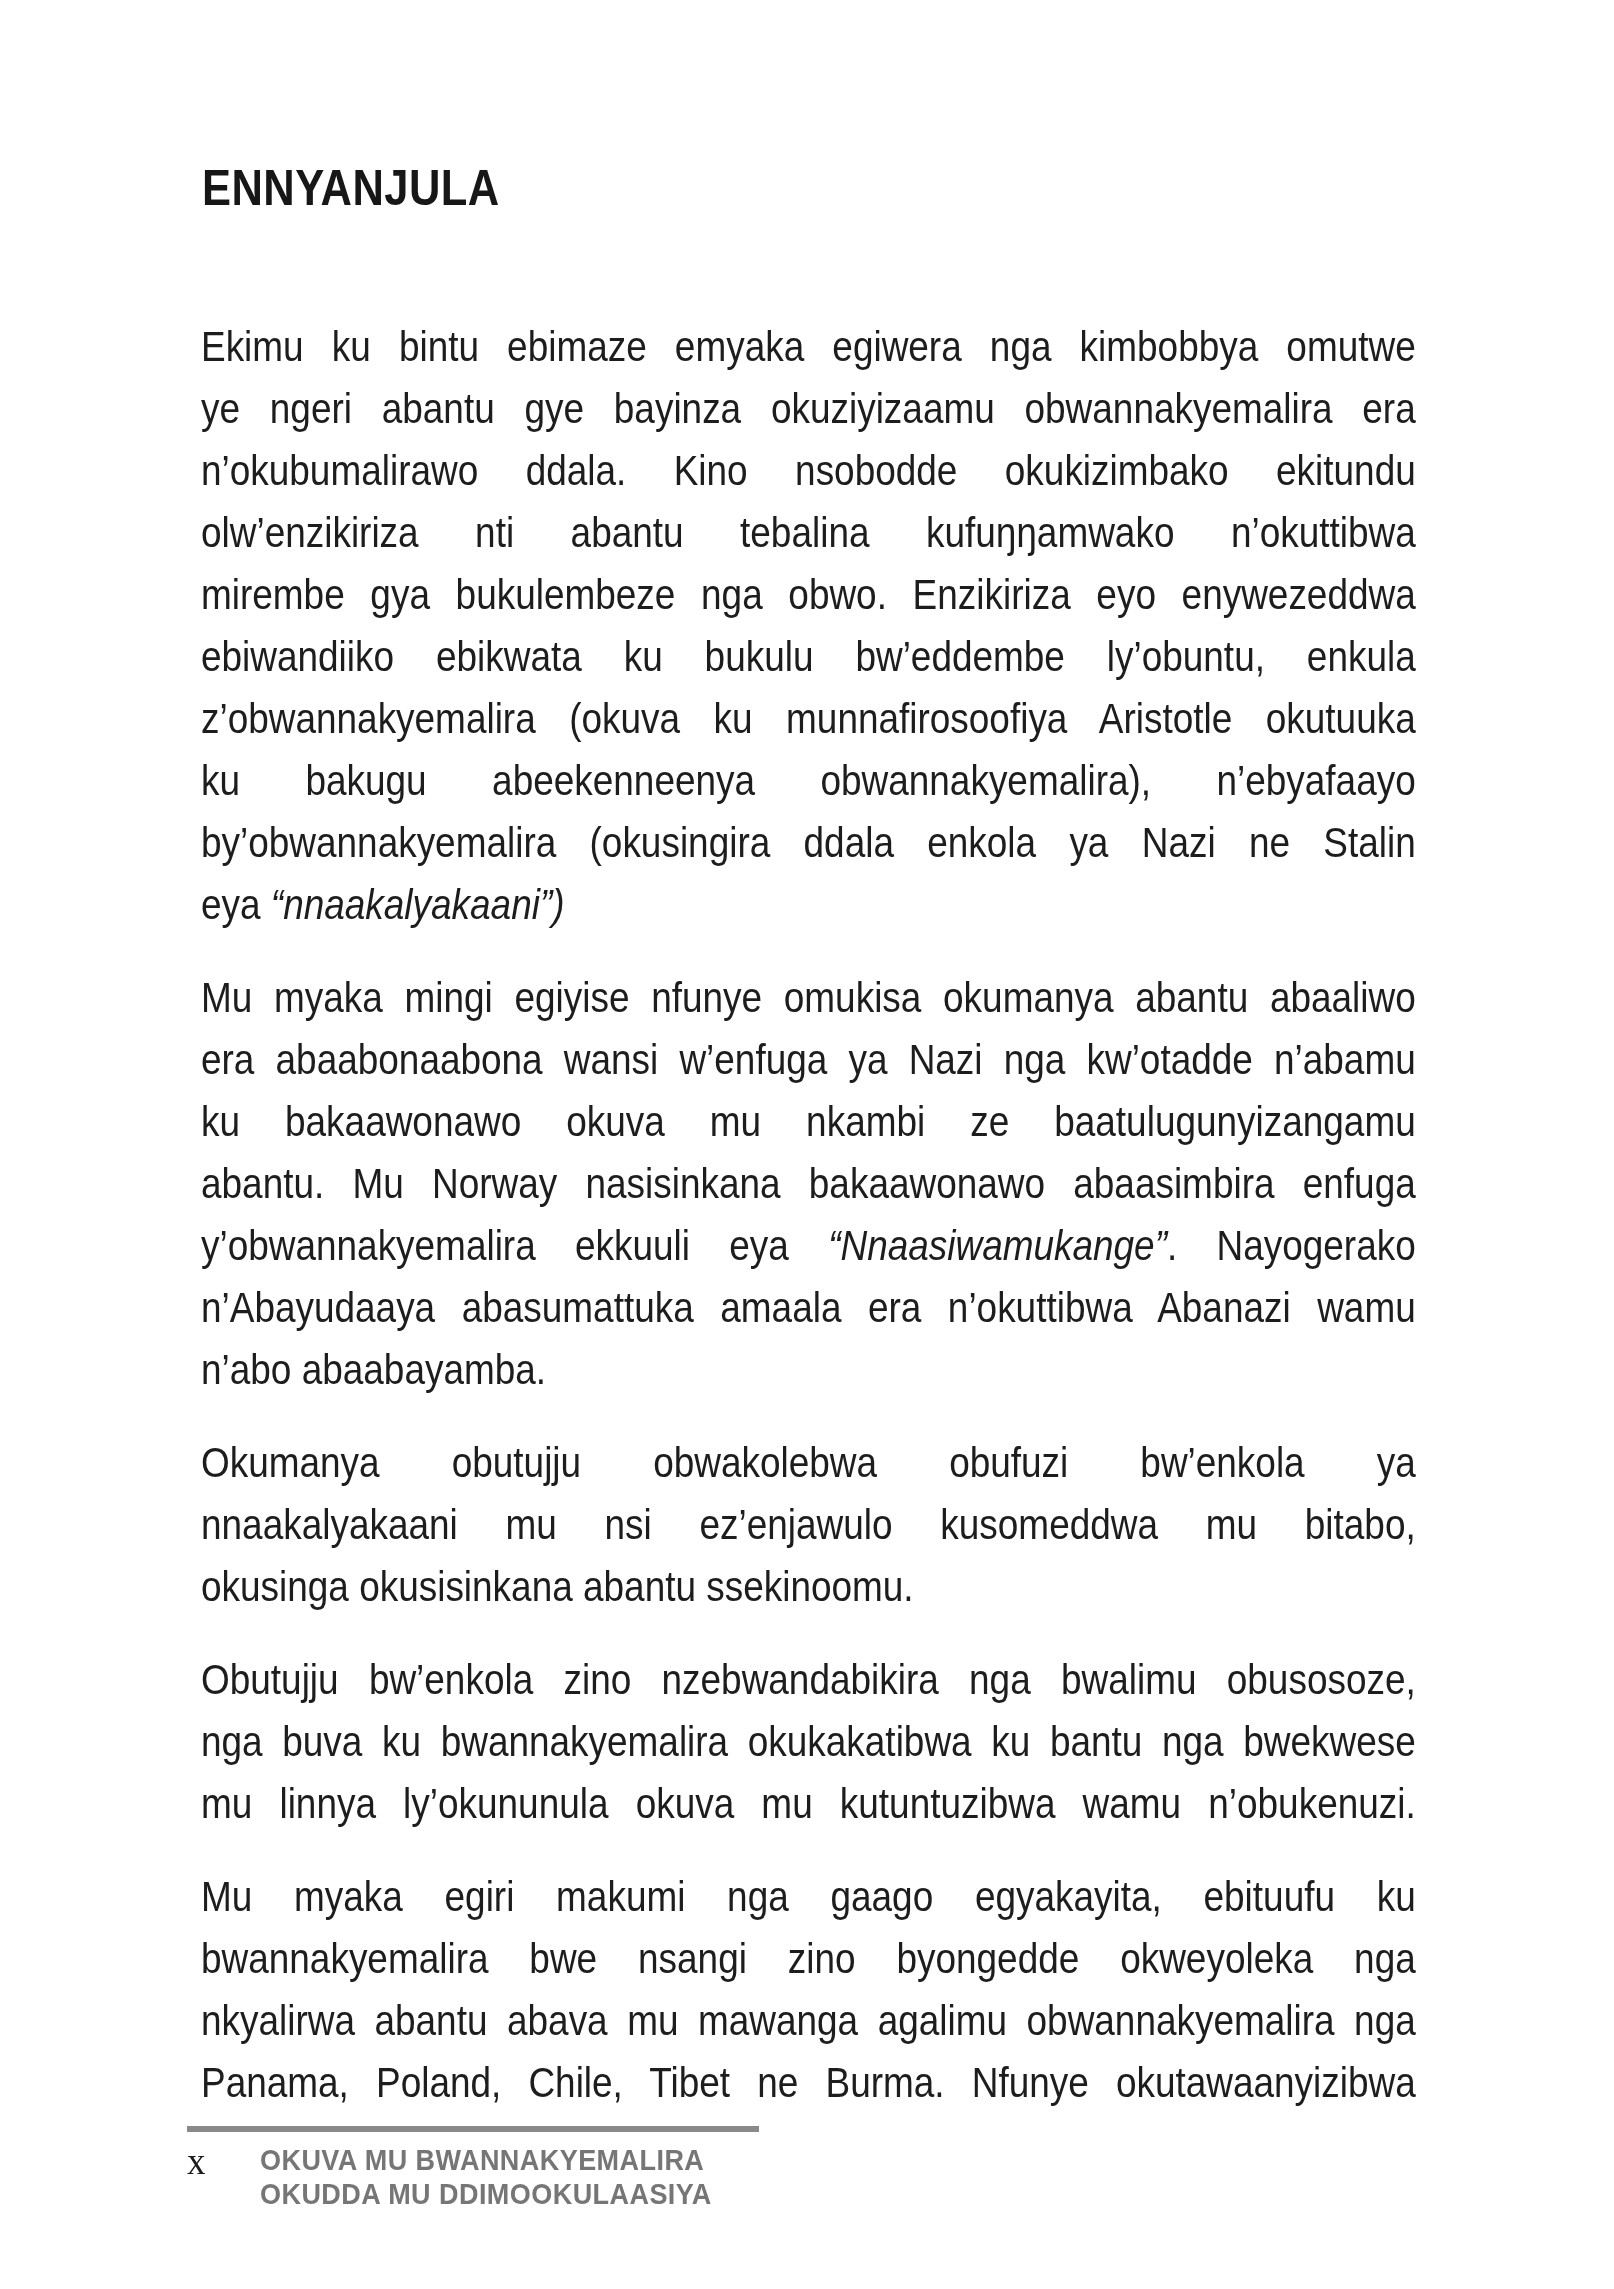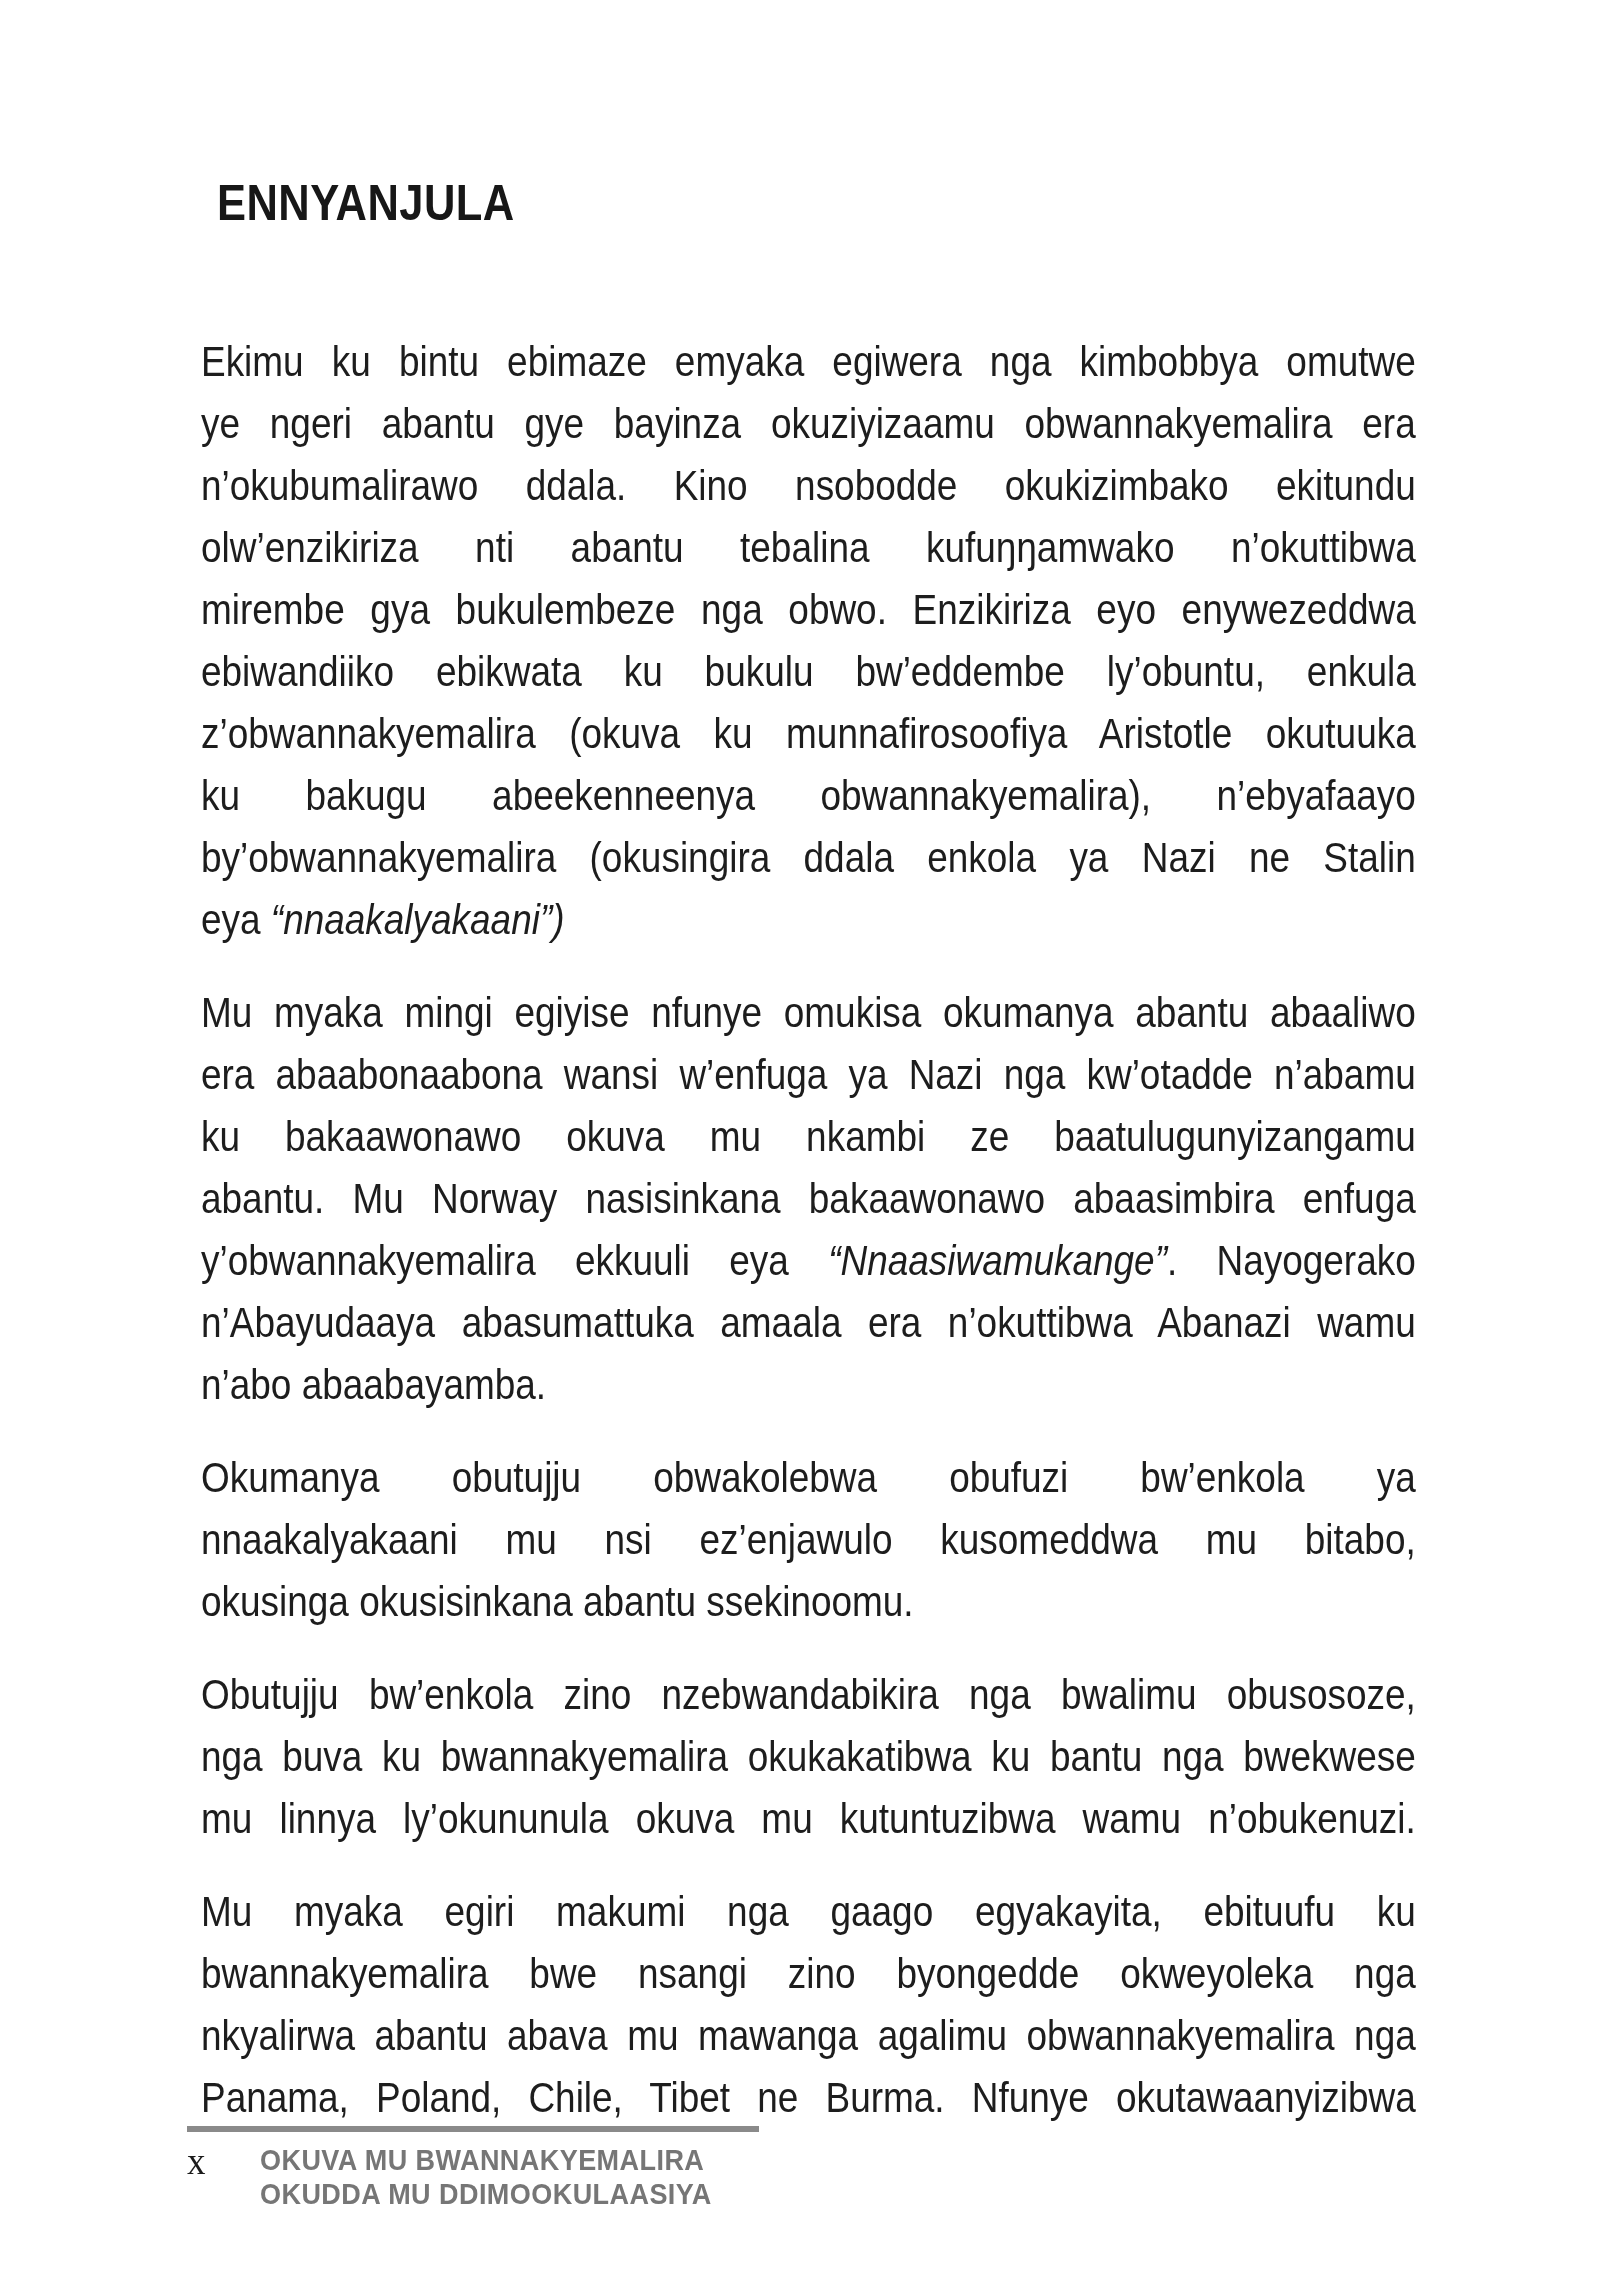--- a/index.html
+++ b/index.html
@@ -10,21 +10,21 @@
     background:#ffffff;
     overflow:hidden;
     font-family:"Liberation Sans", sans-serif;
   }
   .content {
     position:absolute;
     left:201px; top:162px;
     width:1215px;
   }
   h1.heading {
-    margin:16px;
+    margin:1px;
     font-size:50px;
     line-height:50px;
     font-weight:bold;
     color:#171717;
     white-space:nowrap;
   }
   h1.heading .squeeze {
     display:inline-block;
     transform:scaleX(0.87);
     transform-origin:0 50%;

